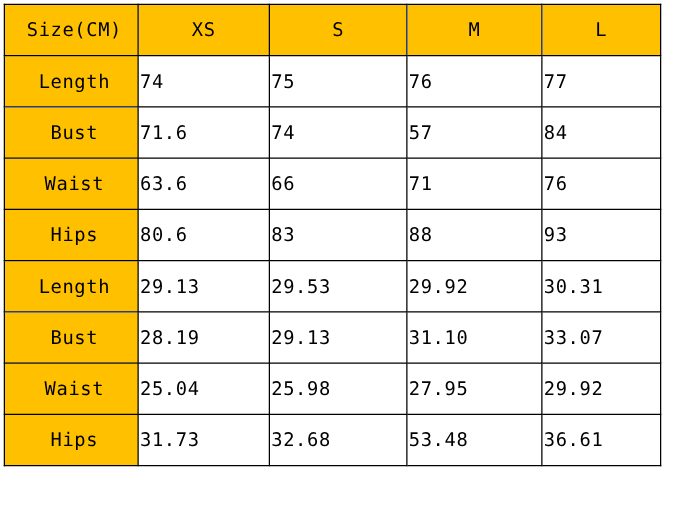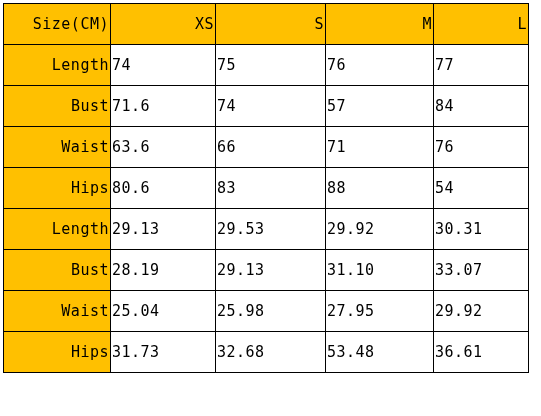--- a/index.html
+++ b/index.html
@@ -39,27 +39,27 @@
     border: 1.5px solid #000000;
     font-size: 15px;
     color: #000000;
     letter-spacing: 0.5px;
     white-space: nowrap;
     overflow: hidden;
   }
   
   td.label-cell {
     background: #ffc000;
-    text-align: right;
+    text-align: center;
     padding-left: 6px;
   }
   
   td.header-cell {
     background: #ffc000;
-    text-align: right;
+    text-align: center;
   }
   
   td.data-cell {
     background: #ffffff;
     text-align: left;
   }
   
   tr.last-row td { border-bottom: 1.5px solid #000000; }
 </style>
 </head>
@@ -106,21 +106,21 @@
         <td class="data-cell">66</td>
         <td class="data-cell">71</td>
         <td class="data-cell">76</td>
       </tr>
 
       <tr>
         <td class="label-cell">Hips</td>
         <td class="data-cell">80.6</td>
         <td class="data-cell">83</td>
         <td class="data-cell">88</td>
-        <td class="data-cell">54</td>
+        <td class="data-cell">93</td>
       </tr>
 
 
       <tr>
         <td class="label-cell">Length</td>
         <td class="data-cell">29.13</td>
         <td class="data-cell">29.53</td>
         <td class="data-cell">29.92</td>
         <td class="data-cell">30.31</td>
       </tr>

